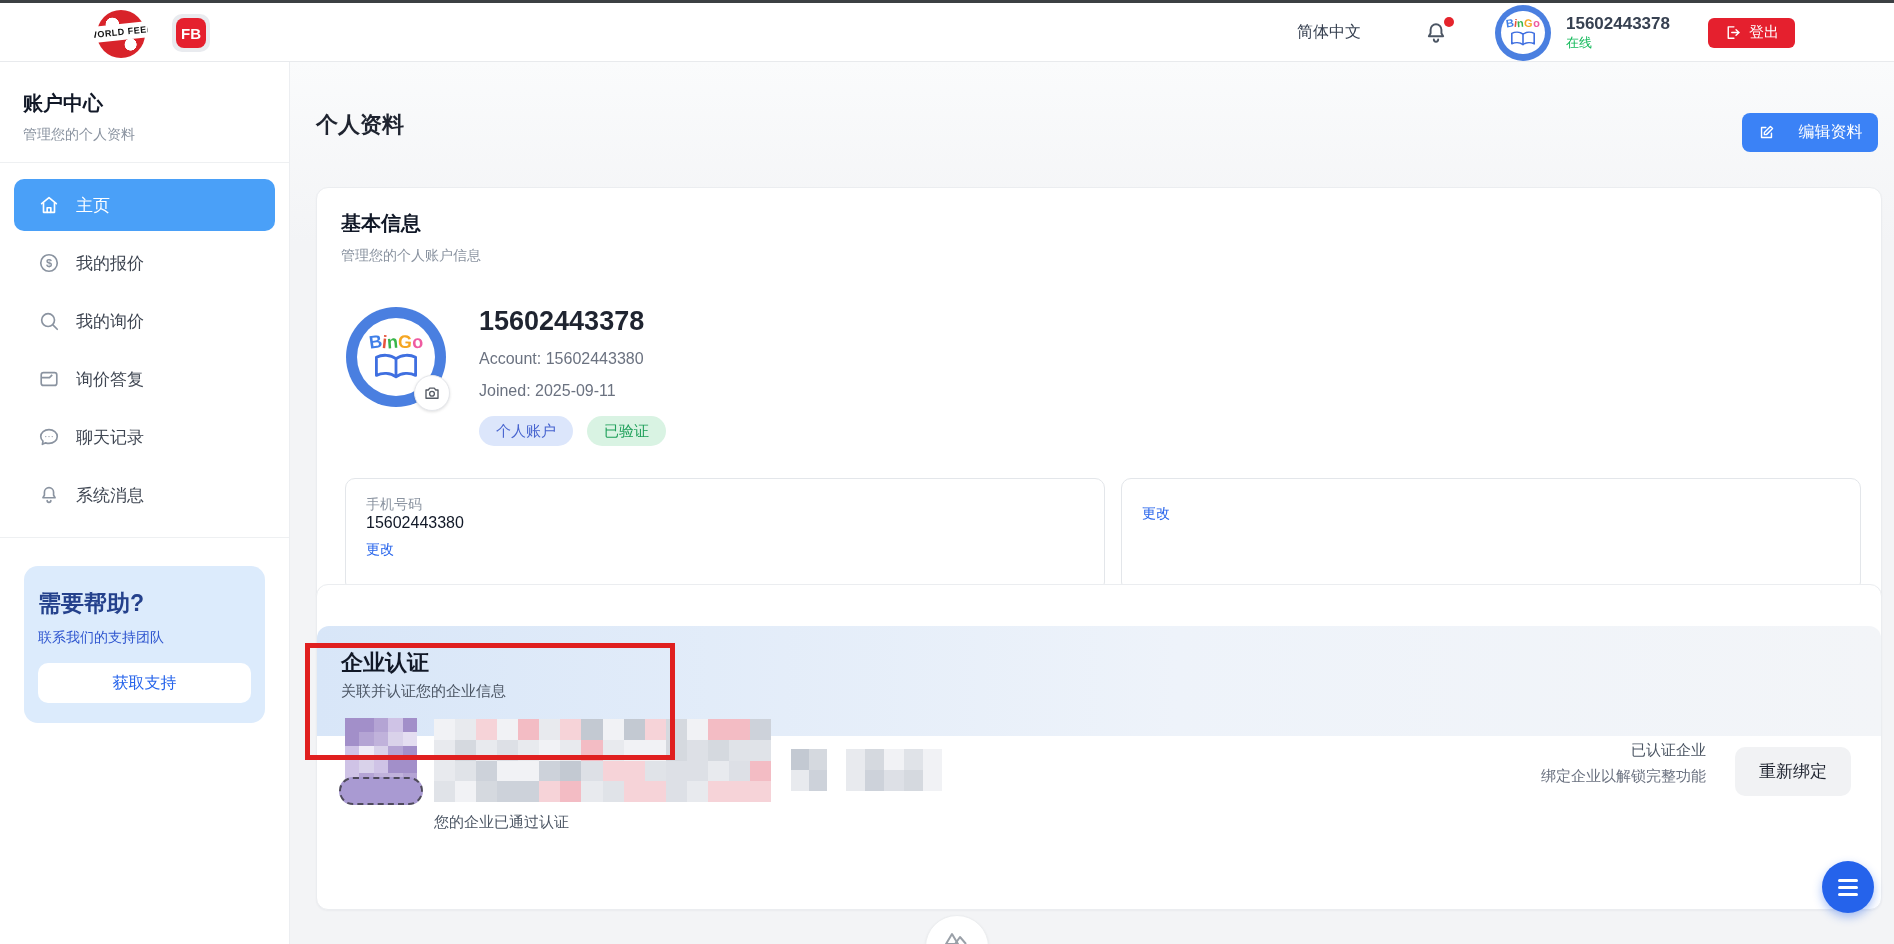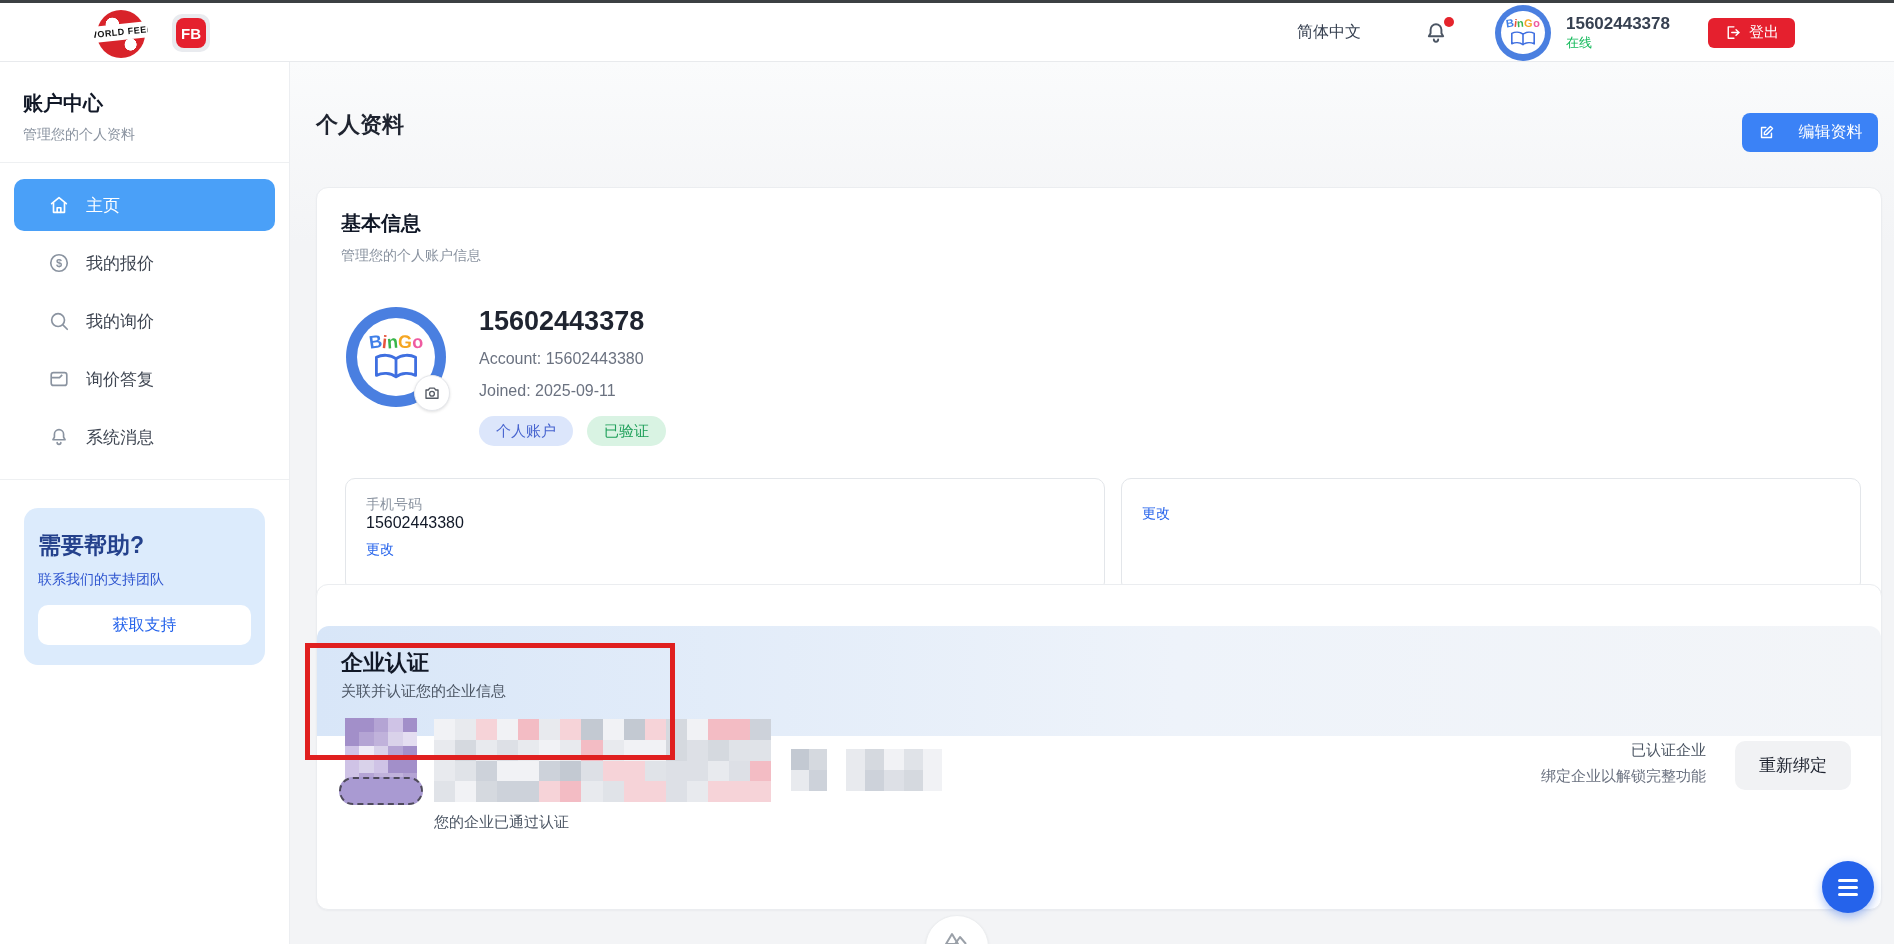--- a/index.html
+++ b/index.html
@@ -42,21 +42,21 @@
   .bingo-sm .letters{font-size:11px;}
   .bingo-lg{width:100px;height:100px;}
   .bingo-lg .letters{font-size:18px;}
 
   
   .sidebar{position:absolute;top:62px;left:0;width:290px;bottom:0;background:#fff;border-right:1px solid #eceef1;}
   .sb-head{padding:28px 23px 18px 23px;border-bottom:1px solid #eef0f2;}
   .sb-title{font-size:20px;font-weight:bold;color:#111827;}
   .sb-sub{font-size:14px;color:#8a93a0;margin-top:9px;}
   .sb-nav{padding:16px 14px;display:flex;flex-direction:column;gap:6px;border-bottom:1px solid #eef0f2;}
-  .nav-item{display:flex;align-items:center;gap:16px;height:52px;padding:0 34px;border-radius:10px;font-size:17px;color:#3f4652;cursor:pointer;}
+  .nav-item{display:flex;align-items:center;gap:16px;height:52px;padding:0 24px;border-radius:10px;font-size:17px;color:#3f4652;cursor:pointer;}
   .nav-item svg{color:#8a93a0;}
   .nav-item.active{background:var(--active_blue);color:#fff;}
   .nav-item.active svg{color:#fff;}
   .help-card{margin:28px 24px 0 24px;background:#dcebfc;border-radius:14px;padding:22px 14px 20px 14px;}
   .help-title{font-size:23px;font-weight:bold;color:#24418c;padding-left:0;}
   .help-sub{font-size:14px;color:#2e55cf;margin-top:10px;}
   .help-btn{margin-top:16px;width:100%;height:40px;background:#fff;border:none;border-radius:10px;color:#2563eb;font-size:16px;cursor:pointer;}
 
   
   .main{position:absolute;top:62px;left:290px;right:0;bottom:0;background:linear-gradient(#fafbfc,#f3f4f6 180px);overflow:hidden;}
@@ -93,21 +93,21 @@
   .logo-bottom{position:absolute;left:-6px;right:-6px;bottom:-4px;height:28px;background:#a99ad2;border-radius:14px;border:2px dashed rgba(40,40,40,.7);}
   .mosaic{display:grid;}
   .mosaic i{display:block;}
   .m-text1{position:absolute;left:117px;top:134px;width:337px;height:83px;}
   .m-text2{position:absolute;left:474px;top:164px;width:36px;height:42px;}
   .m-text3{position:absolute;left:529px;top:164px;width:96px;height:42px;}
   .ent-note{position:absolute;left:117px;top:228px;font-size:15px;color:#4b5563;}
   .ent-status{position:absolute;right:175px;top:152px;text-align:right;}
   .ent-status .l1{font-size:15px;color:#4b5563;line-height:26px;}
   .ent-status .l2{font-size:15px;color:#6b7280;line-height:26px;}
-  .rebind-btn{position:absolute;right:30px;top:156px;width:116px;height:49px;background:#f1f2f4;border:none;border-radius:10px;font-size:17px;color:#1f2430;cursor:pointer;}
+  .rebind-btn{position:absolute;right:30px;top:162px;width:116px;height:49px;background:#f1f2f4;border:none;border-radius:10px;font-size:17px;color:#1f2430;cursor:pointer;}
 
   .annotation-rect{position:absolute;left:15px;top:581px;width:370px;height:117px;border:5px solid #e01f1f;z-index:40;pointer-events:none;}
 
   .mountain-chip{position:absolute;left:635px;top:853px;width:64px;height:64px;border-radius:50%;background:#fff;border:1px solid #eceef0;box-shadow:0 1px 3px rgba(0,0,0,.06);display:flex;align-items:flex-start;justify-content:center;padding-top:12px;}
 
   .fab{position:absolute;right:20px;bottom:31px;width:52px;height:52px;border-radius:50%;background:var(--fab_blue);border:none;box-shadow:0 4px 10px rgba(37,99,235,.4);display:flex;flex-direction:column;align-items:center;justify-content:center;gap:4px;cursor:pointer;z-index:55;}
   .fab i{display:block;width:20px;height:3px;border-radius:2px;background:#fff;}
 
   .book-svg{margin-top:2px;}
 </style>
@@ -201,20 +201,29 @@
         <span>我的询价</span>
       </div>
       <div class="nav-item">
         <svg width="22" height="22" viewBox="0 0 24 24" fill="none" stroke="currentColor" stroke-width="1.8" stroke-linejoin="round">
           <rect x="3.5" y="5" width="17" height="14" rx="2.5"></rect>
             <path d="M3.5 10.5h9l3-3"></path>
         </svg>
         <span>询价答复</span>
       </div>
       <div class="nav-item">
+        <svg width="22" height="22" viewBox="0 0 24 24" fill="none" stroke="currentColor" stroke-width="1.8" stroke-linejoin="round">
+          <path d="M12 4c-5 0-9 3.3-9 7.5 0 2 .9 3.7 2.4 5L4.8 20l3.6-1.6c1.1.4 2.3.6 3.6.6 5 0 9-3.3 9-7.5S17 4 12 4z"></path>
+          <circle cx="8.5" cy="11.5" r=".7" fill="currentColor" stroke="none"></circle>
+            <circle cx="12" cy="11.5" r=".7" fill="currentColor" stroke="none"></circle>
+            <circle cx="15.5" cy="11.5" r=".7" fill="currentColor" stroke="none"></circle>
+        </svg>
+        <span>聊天记录</span>
+      </div>
+      <div class="nav-item">
         <svg width="22" height="22" viewBox="0 0 24 24" fill="none" stroke="currentColor" stroke-width="1.8" stroke-linejoin="round" stroke-linecap="round">
           <path d="M12 4a5 5 0 0 1 5 5v3.2L18.6 15H5.4L7 12.2V9a5 5 0 0 1 5-5z"></path>
             <path d="M10 18a2 2 0 0 0 4 0"></path>
         </svg>
         <span>系统消息</span>
       </div>
     </div>
     <div class="help-card">
       <div class="help-title">需要帮助?</div>
       <div class="help-sub">联系我们的支持团队</div>

